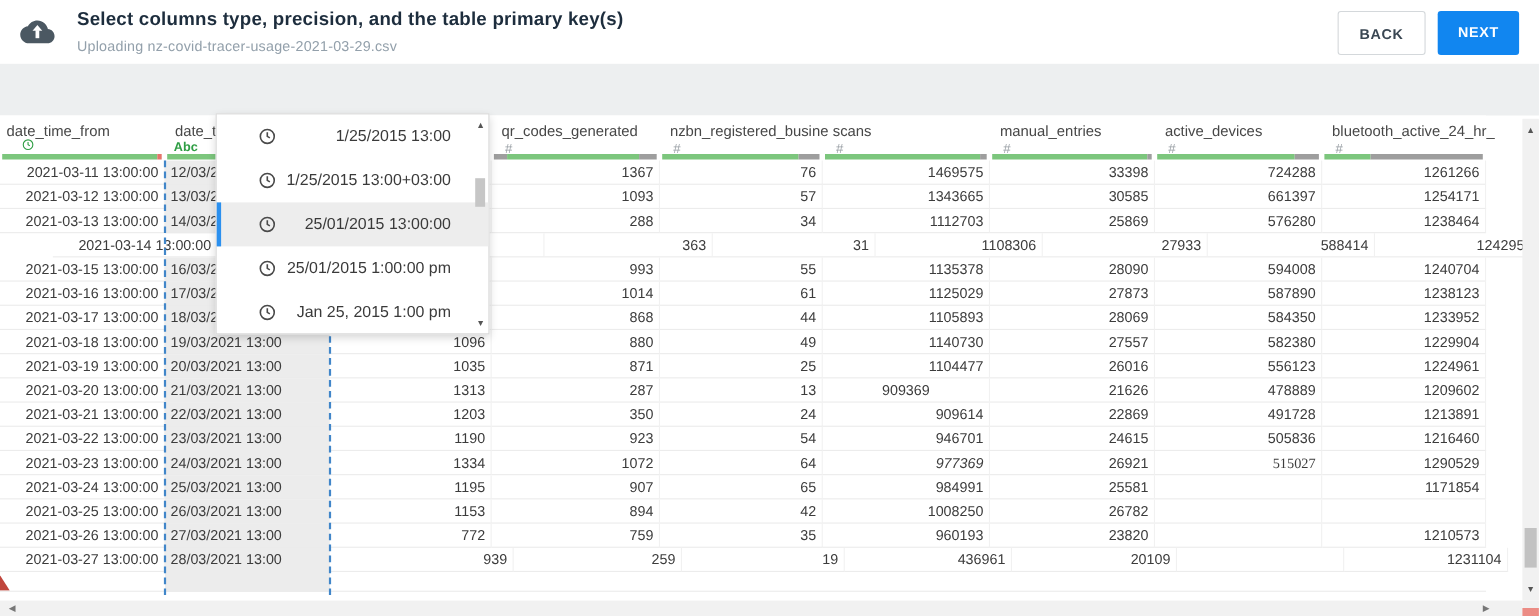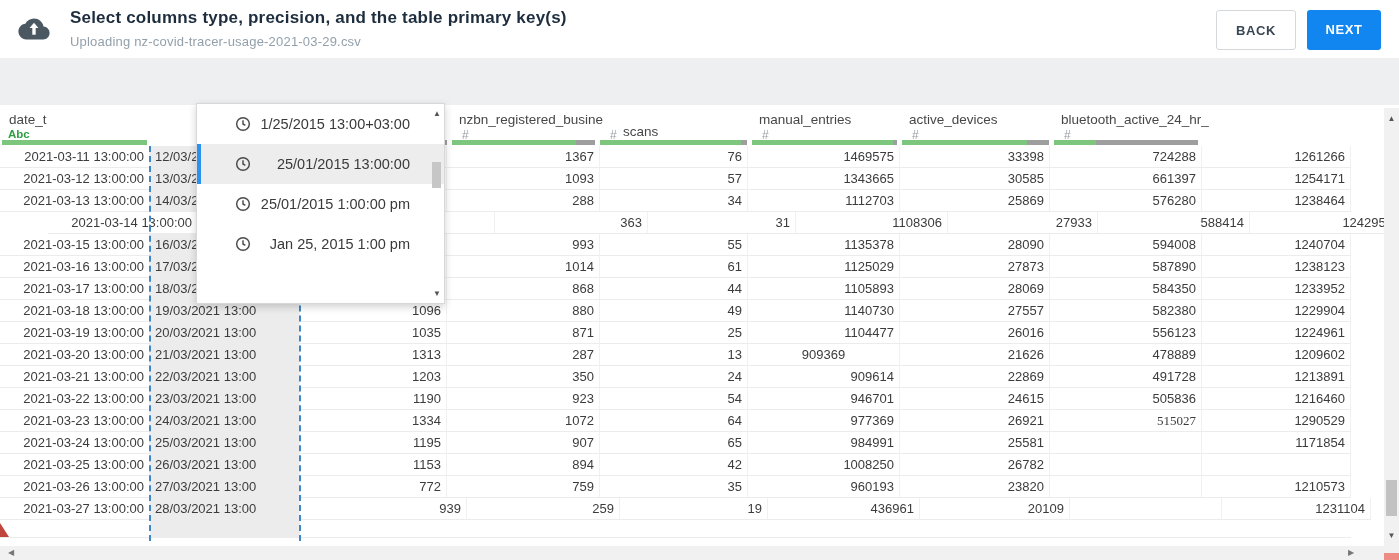--- a/index.html
+++ b/index.html
@@ -150,20 +150,31 @@
     </div>
     <div class="tb-glyph tb-hash">#</div>
     <div class="tb-glyph tb-dollar">$</div>
     <div class="tb-prec tb-prec-add"><span>→0.0</span><span class="ghost">0</span></div>
     <div class="tb-prec tb-prec-rem">←0.00</div>
   </div>
 
   <div class="table-wrap">
     <div class="hdr-row">
         <div class="hdr-cell" style="width: 150px;">
+          <div class="hdr-name" style="left: 6px;">date_time_from</div>
+          <div class="hdr-type" style="left: 20px; top: 21px;"><svg width="11" height="11" viewBox="0 0 24 24" fill="none" stroke="#2f9e44" stroke-width="2.2">
+              <circle cx="12" cy="12" r="9.5"></circle>
+              <path d="M12 6.5 V12 L15.5 14"></path>
+            </svg></div>
+          <div class="hdr-bar">
+            <div class="seg" style="width: 97%; background: rgb(124, 198, 125);"></div>
+            <div class="seg" style="width: 3%; background: rgb(228, 117, 107);"></div>
+          </div>
+        </div>
+        <div class="hdr-cell" style="width: 150px;">
           <div class="hdr-name" style="left: 9px;">date_t</div>
           <div class="hdr-type green" style="left: 8px;">Abc</div>
           <div class="hdr-bar">
             <div class="seg" style="width: 100%; background: rgb(124, 198, 125);"></div>
           </div>
         </div>
         <div class="hdr-cell" style="width: 147px;">
           <div class="hdr-name" style="left: 9px;"></div>
           <div></div>
         </div>
@@ -178,21 +189,21 @@
         </div>
         <div class="hdr-cell" style="width: 148px;">
           <div class="hdr-name" style="left: 9px;">nzbn_registered_busine</div>
           <div class="hdr-type gray" style="left: 12px;">#</div>
           <div class="hdr-bar">
             <div class="seg" style="width: 87%; background: rgb(124, 198, 125);"></div>
             <div class="seg" style="width: 13%; background: rgb(158, 158, 158);"></div>
           </div>
         </div>
         <div class="hdr-cell" style="width: 152px;">
-          <div class="hdr-name" style="left: 25px; margin-top: 12px;">scans</div>
+          <div class="hdr-name" style="left: 9px;">scans</div>
           <div class="hdr-type gray" style="left: 12px;">#</div>
           <div class="hdr-bar">
             <div class="seg" style="width: 96%; background: rgb(124, 198, 125);"></div>
             <div class="seg" style="width: 4%; background: rgb(158, 158, 158);"></div>
           </div>
         </div>
         <div class="hdr-cell" style="width: 150px;">
           <div class="hdr-name" style="left: 9px;">manual_entries</div>
           <div class="hdr-type gray" style="left: 12px;">#</div>
           <div class="hdr-bar">
@@ -349,21 +360,21 @@
           <div class="tcell r" style="width: 150px;">24615</div>
           <div class="tcell r" style="width: 152px;">505836</div>
           <div class="tcell r" style="width: 149px;">1216460</div>
         </div>
         <div class="trow">
           <div class="tcell r" style="width: 150px;">2021-03-23 13:00:00</div>
           <div class="tcell l sel" style="width: 150px;">24/03/2021 13:00</div>
           <div class="tcell r" style="width: 147px;">1334</div>
           <div class="tcell r" style="width: 153px;">1072</div>
           <div class="tcell r" style="width: 148px;">64</div>
-          <div class="tcell r" style="width: 152px;">977369</div>
+          <div class="tcell r" style="width: 152px; font-style: italic;">977369</div>
           <div class="tcell r" style="width: 150px;">26921</div>
           <div class="tcell r" style="width: 152px; font-family: Liberation Serif, serif;">515027</div>
           <div class="tcell r" style="width: 149px;">1290529</div>
         </div>
         <div class="trow">
           <div class="tcell r" style="width: 150px;">2021-03-24 13:00:00</div>
           <div class="tcell l sel" style="width: 150px;">25/03/2021 13:00</div>
           <div class="tcell r" style="width: 147px;">1195</div>
           <div class="tcell r" style="width: 153px;">907</div>
           <div class="tcell r" style="width: 148px;">65</div>
@@ -413,20 +424,27 @@
     <div class="row-flag"></div>
   </div>
 
   <div class="dd-panel">
     <div>
         <div class="dd-item">
           <span class="clk"><svg width="16" height="16" viewBox="0 0 24 24" fill="none" stroke="#4a4a4a" stroke-width="2.2">
               <circle cx="12" cy="12" r="9.5"></circle>
               <path d="M12 6.5 V12 L15.5 14"></path>
             </svg></span>
+          <span class="txt">1/25/2015 13:00</span>
+        </div>
+        <div class="dd-item">
+          <span class="clk"><svg width="16" height="16" viewBox="0 0 24 24" fill="none" stroke="#4a4a4a" stroke-width="2.2">
+              <circle cx="12" cy="12" r="9.5"></circle>
+              <path d="M12 6.5 V12 L15.5 14"></path>
+            </svg></span>
           <span class="txt">1/25/2015 13:00+03:00</span>
         </div>
         <div class="dd-item selected">
           <span class="clk"><svg width="16" height="16" viewBox="0 0 24 24" fill="none" stroke="#4a4a4a" stroke-width="2.2">
               <circle cx="12" cy="12" r="9.5"></circle>
               <path d="M12 6.5 V12 L15.5 14"></path>
             </svg></span>
           <span class="txt">25/01/2015 13:00:00</span>
         </div>
         <div class="dd-item">

